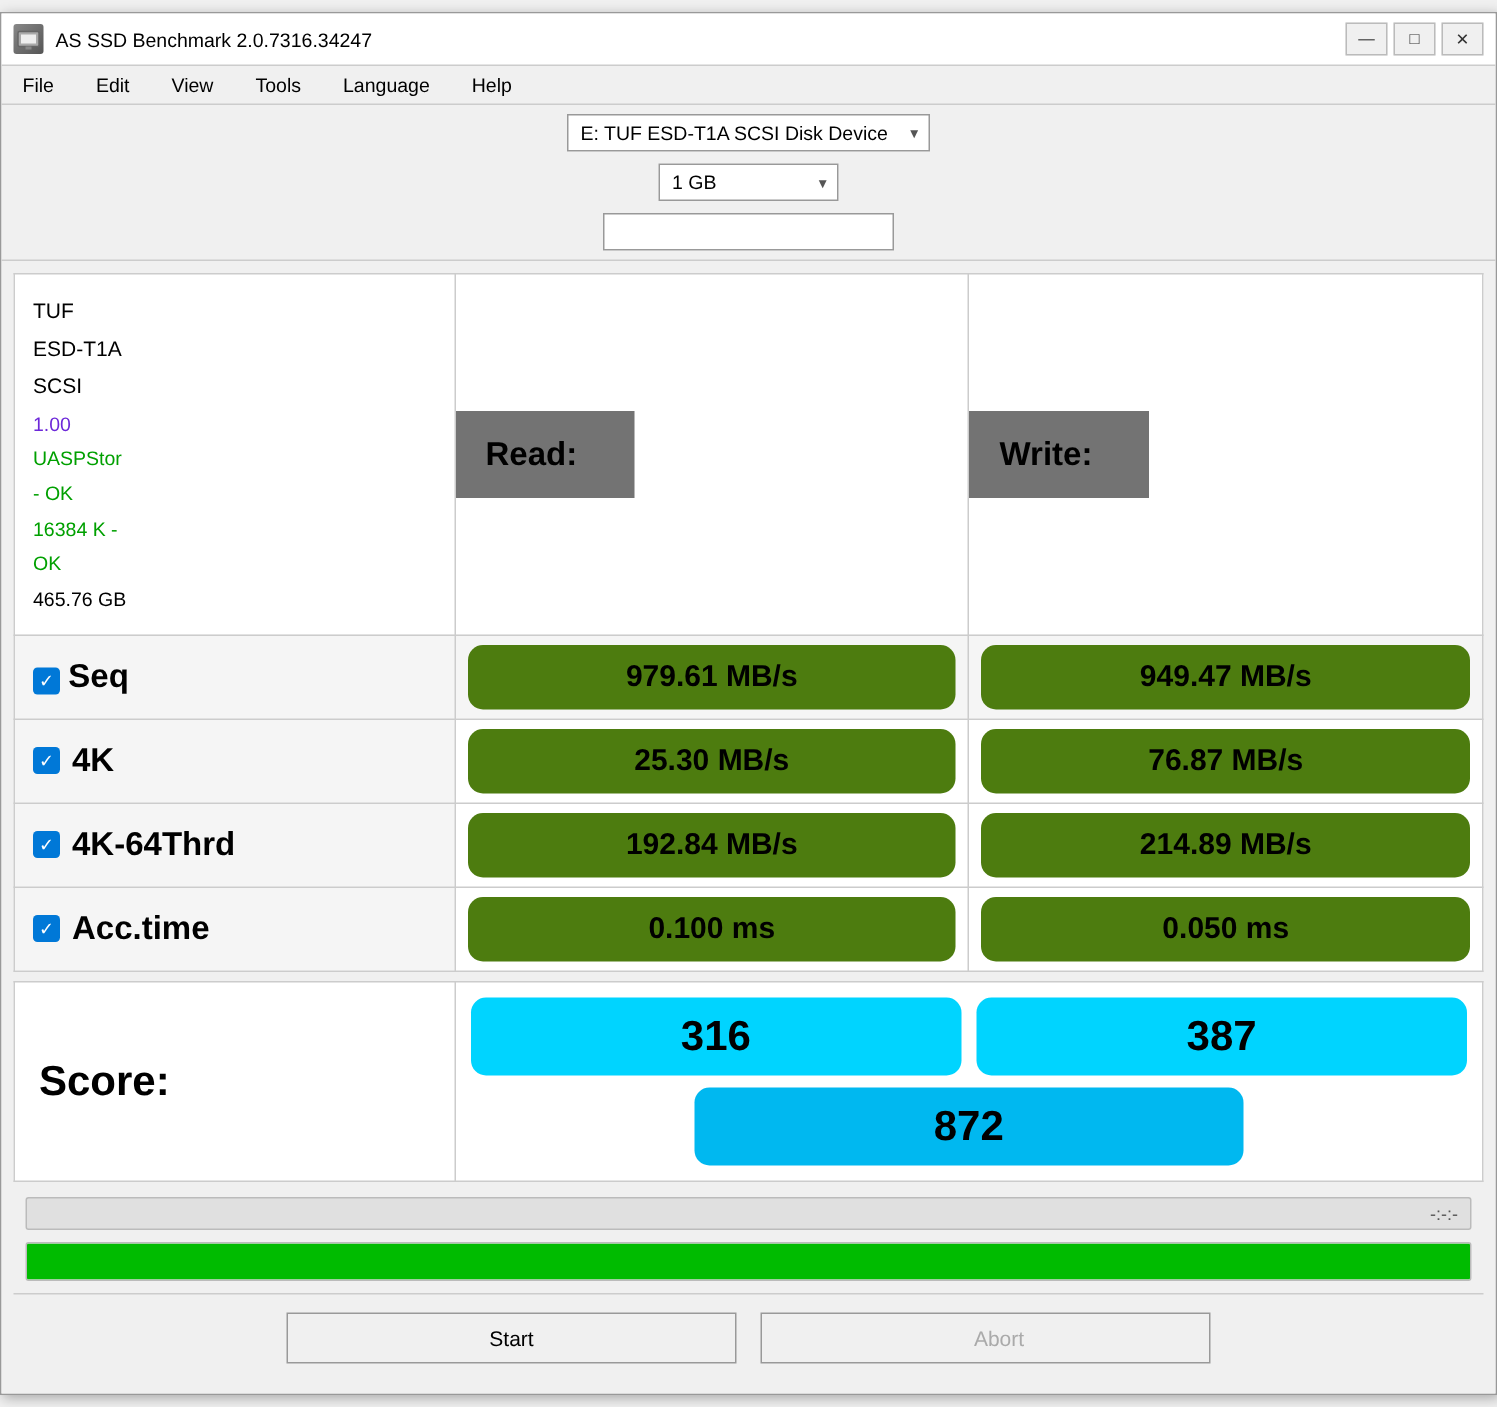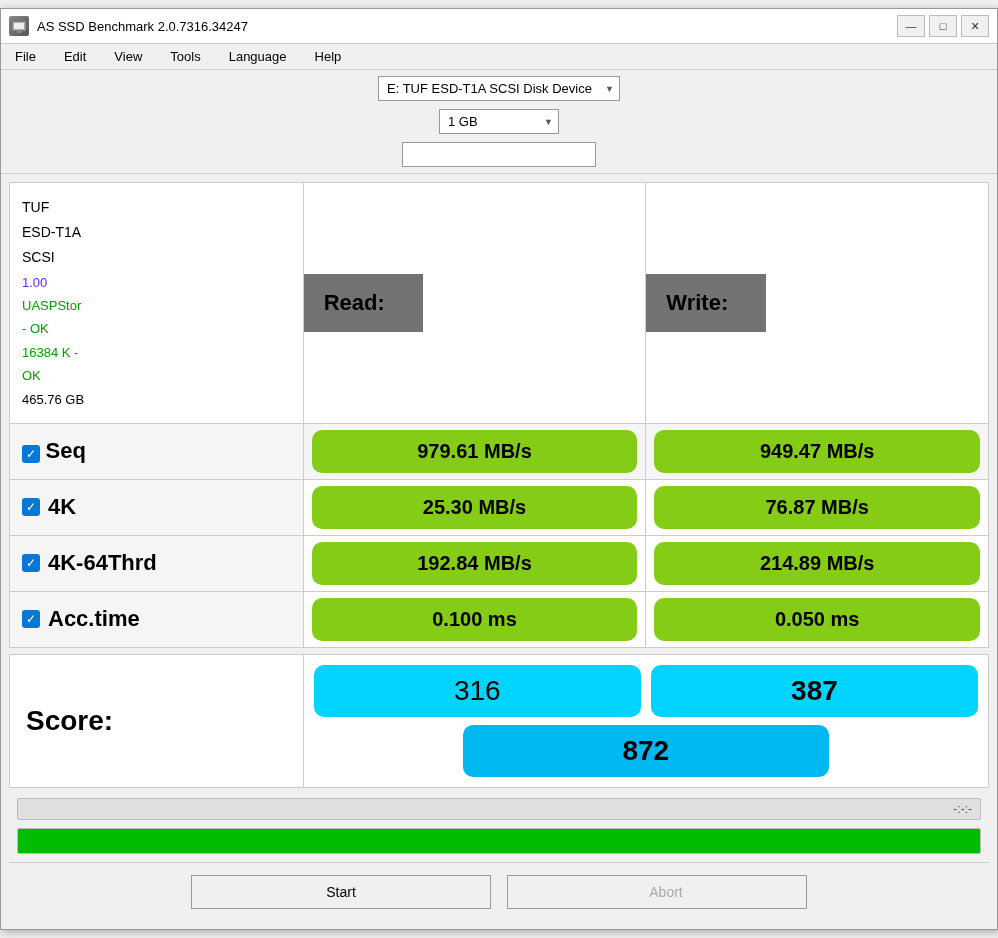--- a/index.html
+++ b/index.html
@@ -142,21 +142,21 @@
     .result-badge {
       border-radius: 10px;
       text-align: center;
       font-size: 20px;
       font-weight: 600;
       padding: 10px 16px;
       color: #000;
       display: block;
       width: 100%;
     }
-    .result-badge.teal { background: #84cc16; }
+    .result-badge.teal { background: #4d7c0f; }
     .result-badge.cyan { background: #00d4ff; }
     .checkbox-icon {
       width: 18px;
       height: 18px;
       background: #0078d7;
       border-radius: 3px;
       display: inline-flex;
       align-items: center;
       justify-content: center;
       color: white;
@@ -360,21 +360,21 @@
 
     <table class="results" style="margin-bottom:6px;">
       <tbody>
           <tr>
         <td style="width:30%; border:1px solid #ccc; vertical-align:middle;">
           <div style="padding:16px 16px; font-size:28px; font-weight:bold;">Score:</div>
         </td>
         <td style="width:70%; border:1px solid #ccc; padding:10px 10px;">
           <div style="display:flex; flex-direction:column; align-items:center; gap:8px;">
             <div style="display:flex; gap:10px; width:100%;">
-              <span class="result-badge cyan" style="font-size:28px; font-weight:400; flex:1;">316</span>
+              <span class="result-badge cyan" style="font-size:28px; font-weight:700; flex:1;">316</span>
               <span class="result-badge cyan" style="font-size:28px; font-weight:700; flex:1;">387</span>
             </div>
             <div style="width:55%;">
               <span class="result-badge cyan" style="font-size:28px; font-weight:700; background:#00b8f0;">872</span>
             </div>
           </div>
         </td>
       </tr>
     </tbody>
       </table>

